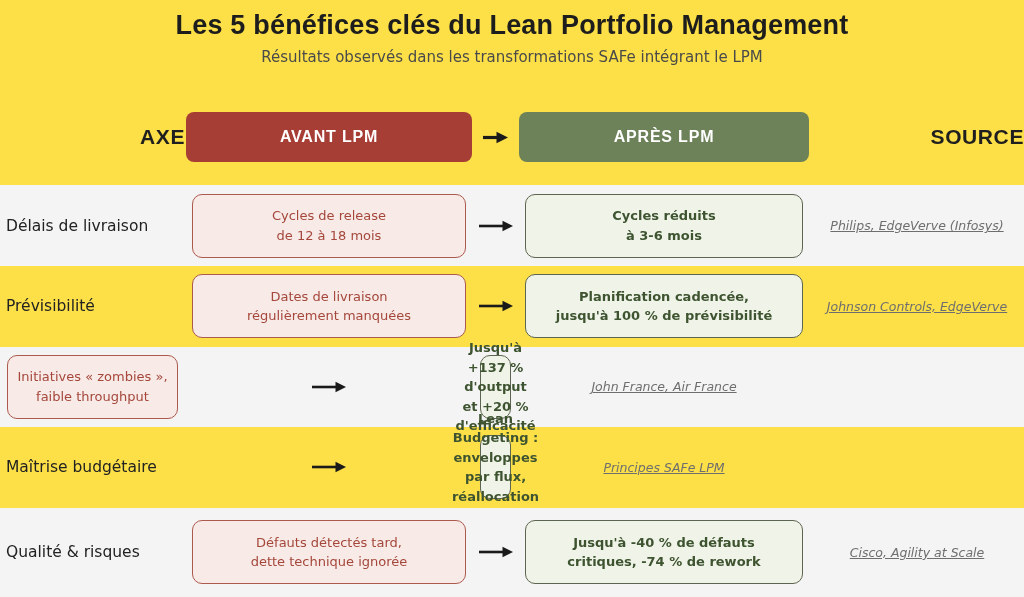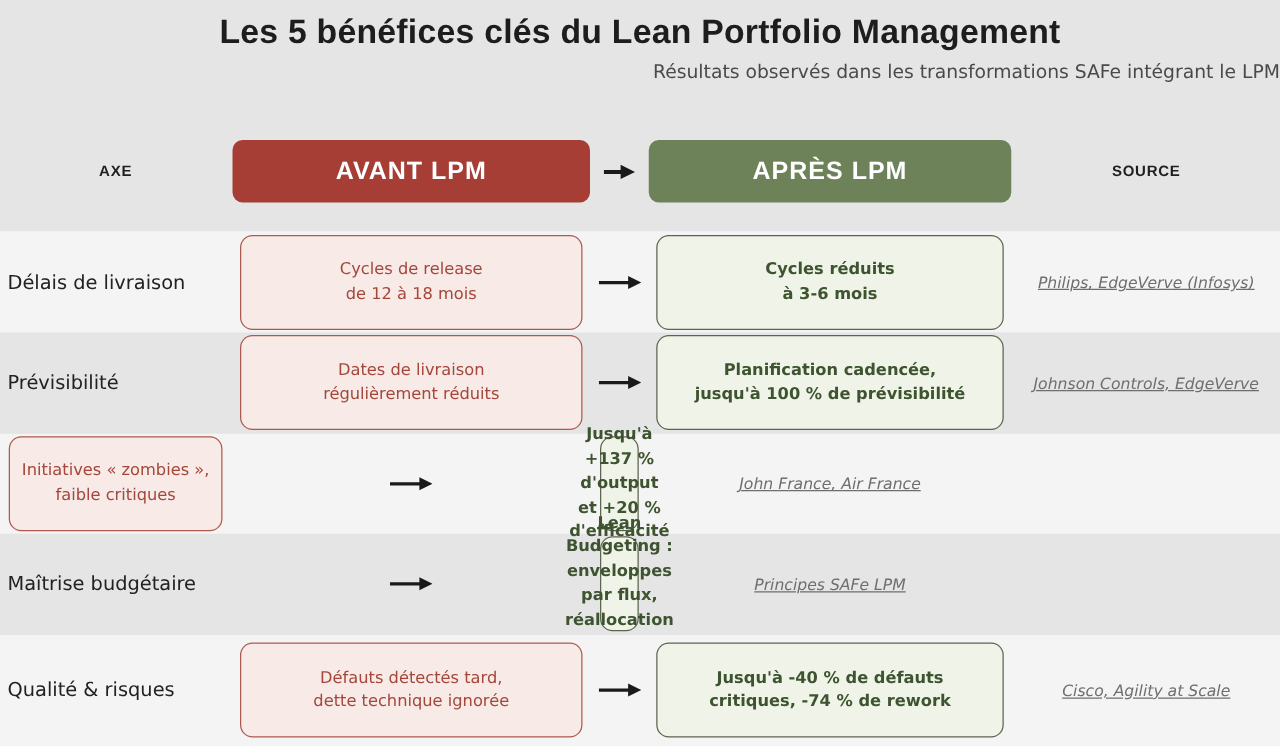--- a/index.html
+++ b/index.html
@@ -2,73 +2,73 @@
 <html style="--before_header_bg: #A63E36; --after_header_bg: #6D8259; --before_box_bg: #F7EAE7; --before_box_border: #AC5A4E; --before_text: #A5473B; --after_box_bg: #EFF3E8; --after_box_border: #5C654F; --after_text: #3E5430; --row_alt_bg: #F5F4F4; --arrow: #1A1A1A;"><head>
 <meta charset="utf-8">
 <style>
   html, body { margin: 0; padding: 0; background: #ffffff; }
   * { box-sizing: border-box; }
 
   .page {
     width: 1024px;
     height: 597px;
     overflow: hidden;
-    background: #e5e5e5;
+    background: #fde047;
     font-family: "DejaVu Sans", sans-serif;
     display: flex;
     flex-direction: column;
   }
 
   .title {
     margin: 0;
     padding-top: 9px;
     text-align: center;
     font-family: "Liberation Sans", sans-serif;
     font-size: 27px;
     font-weight: bold;
     line-height: 1.2;
     color: #1d1d1d;
     letter-spacing: 0.2px;
   }
 
   .subtitle {
     margin-top: 7px;
-    text-align: right;
+    text-align: center;
     font-size: 15px;
     color: #4a4a4a;
   }
 
   .grid {
     display: grid;
     grid-template-columns: 185px 288px 45px 292px 1fr;
     align-items: center;
   }
 
   .header-row {
     margin-top: 31px;
     height: 61px;
   }
 
   .col-head {
-    text-align: center;
-    font-size: 12px;
+    text-align: right;
+    font-size: 21px;
     font-weight: bold;
     color: #1f1f1f;
     letter-spacing: 0.6px;
     font-family: "Liberation Sans", sans-serif;
   }
 
   .pill {
     height: 50px;
     border-radius: 8px;
     display: flex;
     align-items: center;
     justify-content: center;
     color: #ffffff;
-    font-size: 20px;
+    font-size: 16px;
     font-weight: bold;
     letter-spacing: 0.8px;
     font-family: "Liberation Sans", sans-serif;
   }
   .before-pill { background: var(--before_header_bg, #A63E36); }
   .after-pill  { background: var(--after_header_bg, #6D8259); }
 
   .rows {
     margin-top: 27px;
     flex: 1;
@@ -83,21 +83,21 @@
   .axe {
     text-align: left;
     font-size: 15.5px;
     font-weight: normal;
     color: #222222;
     padding: 0 6px;
   }
 
   .box {
     margin: 0 7px;
-    height: 76px;
+    height: 64px;
     border-radius: 10px;
     display: flex;
     align-items: center;
     justify-content: center;
     text-align: center;
     font-size: 13px;
     line-height: 1.5;
     white-space: pre-line;
     padding: 4px 8px;
   }
@@ -171,39 +171,39 @@
           <div class="box after-box">Cycles réduits
 à 3-6 mois</div>
         </div>
       <div class="source">Philips, EdgeVerve (Infosys)</div>
     </div>
 
     <div class="grid row">
       <div class="axe">Prévisibilité</div>
       <div>
           <div class="box before-box">Dates de livraison
-régulièrement réduits</div>
+régulièrement manquées</div>
         </div>
       <div class="arrow-cell">
         <svg width="34" height="12" viewBox="0 0 34 12">
           <line x1="0" y1="6" x2="25" y2="6" stroke="#1a1a1a" stroke-width="2.6"></line>
           <polygon points="23.5,0.8 34,6 23.5,11.2" fill="#1a1a1a"></polygon>
         </svg>
       </div>
       <div>
           <div class="box after-box">Planification cadencée,
 jusqu'à 100 % de prévisibilité</div>
         </div>
       <div class="source">Johnson Controls, EdgeVerve</div>
     </div>
 
     <div class="grid row alt">
       <div>
           <div class="box before-box">Initiatives « zombies »,
-faible critiques</div>
+faible throughput</div>
         </div>
       <div class="arrow-cell">
         <svg width="34" height="12" viewBox="0 0 34 12">
           <line x1="0" y1="6" x2="25" y2="6" stroke="#1a1a1a" stroke-width="2.6"></line>
           <polygon points="23.5,0.8 34,6 23.5,11.2" fill="#1a1a1a"></polygon>
         </svg>
       </div>
       <div>
           <div class="box after-box">Jusqu'à +137 % d'output
 et +20 % d'efficacité</div>

